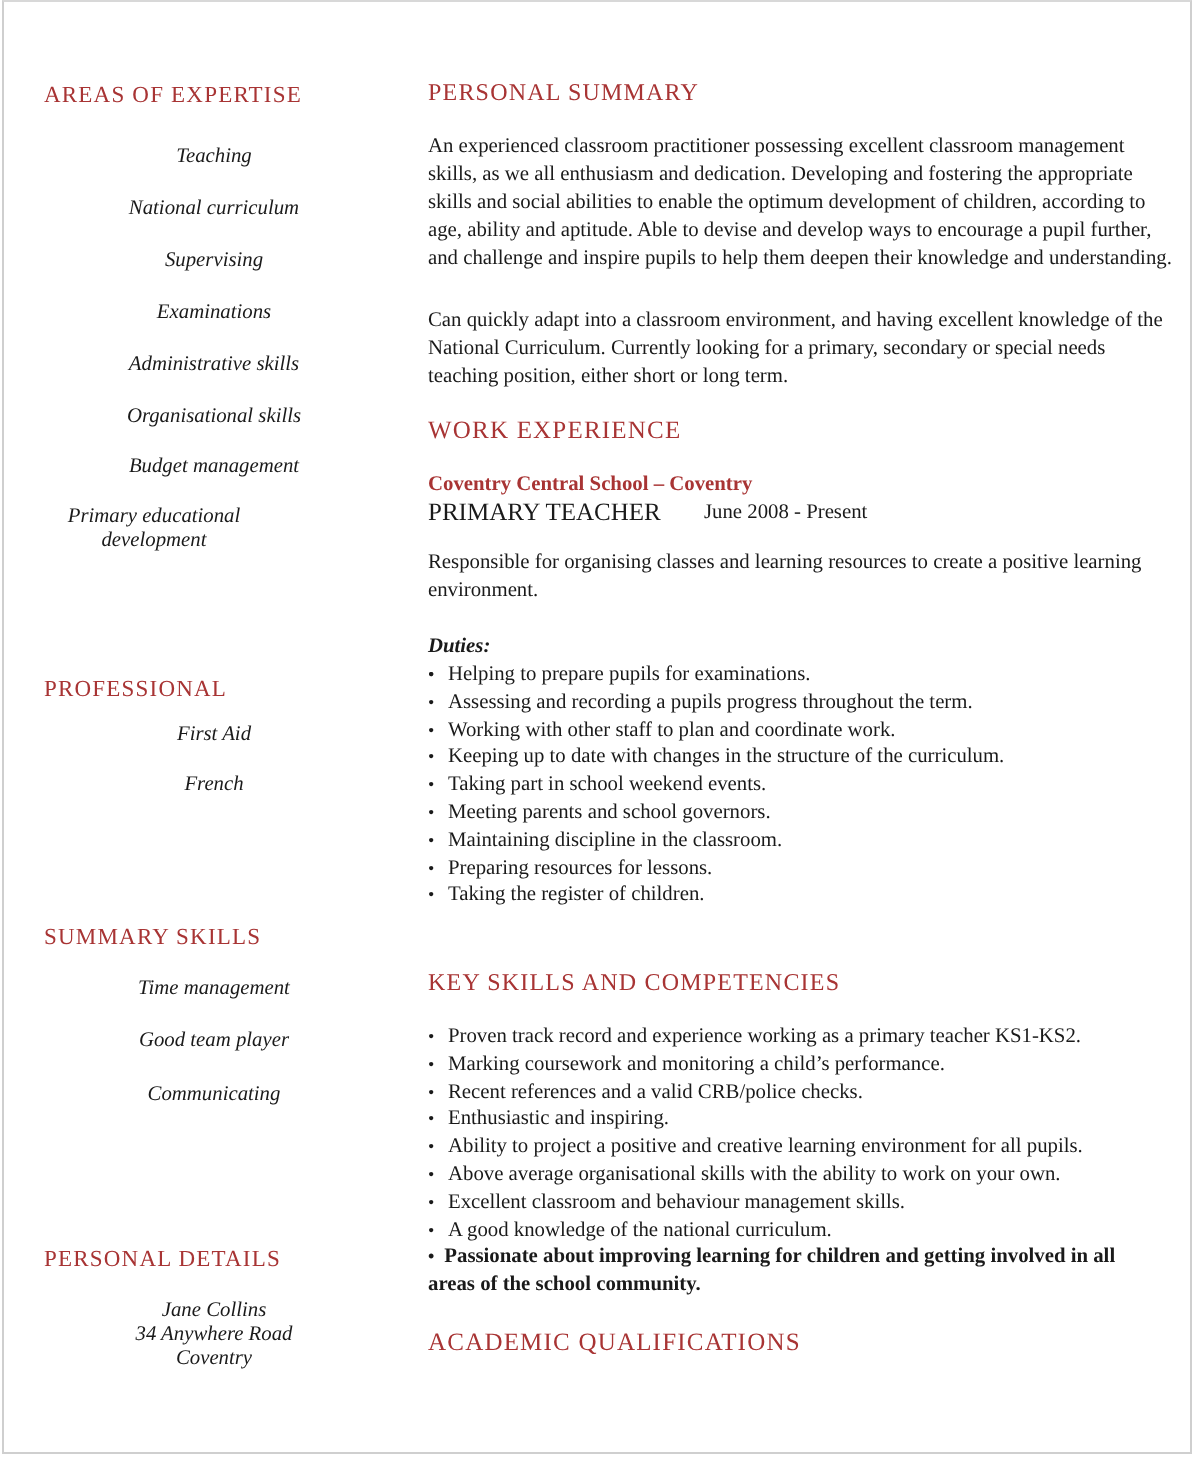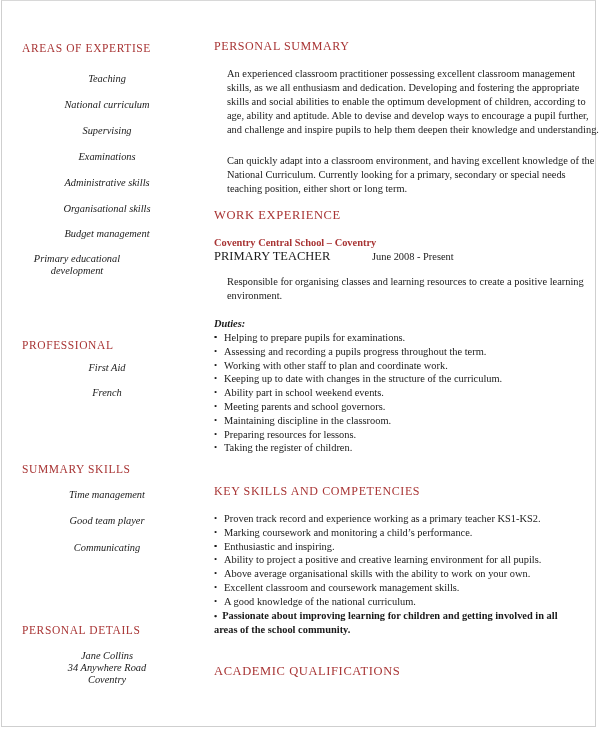--- a/index.html
+++ b/index.html
@@ -6,24 +6,24 @@
   body { width: 600px; height: 730px; position: relative; overflow: hidden;
          font-family: "Liberation Serif", "DejaVu Serif", serif; color: #1a1a1a; }
   .frame { position: absolute; left: 1px; top: 0; width: 595px; height: 727px;
            border: 1px solid #cfcfcf; border-top-color: #d8d8d8; box-sizing: border-box; }
   .heading { color: #a83434; font-size: 11.5px; letter-spacing: 0.6px; text-transform: none; }
   .left { position: absolute; left: 22px; top: 0; width: 170px; }
   .left .heading { position: absolute; left: 0; white-space: nowrap; }
   .left .item { position: absolute; left: 0; font-style: italic; font-size: 10.4px; line-height: 12px; width: 170px; text-align: center; }
   .right { position: absolute; left: 214px; top: 0; width: 380px; }
   .right .heading { position: absolute; left: 0; white-space: nowrap; font-size: 12px; }
-  .para { position: absolute; left: 13px; width: 372px; font-size: 10.4px; line-height: 14px; }
+  .para { position: absolute; left: 0; width: 372px; font-size: 10.4px; line-height: 14px; }
   .employer { position: absolute; left: 0; color: #a83434; font-weight: bold; font-size: 10.4px; }
   .jobtitle { position: absolute; left: 0; font-size: 12.5px; white-space: nowrap; }
-  .jobdate { position: absolute; left: 138px; font-size: 10.4px; white-space: nowrap; margin-left: 20px; }
+  .jobdate { position: absolute; left: 138px; font-size: 10.4px; white-space: nowrap; }
   .duties-label { position: absolute; left: 0; font-style: italic; font-weight: bold; font-size: 10.4px; }
   ul.bullets { position: absolute; left: 0; margin: 0; padding: 0; list-style: none; width: 380px; }
   ul.bullets li { position: relative; padding-left: 10px; font-size: 10.4px; line-height: 13.8px; white-space: nowrap; }
   ul.bullets li .dot { position: absolute; left: 0; top: 0; font-size: 9px; }
   ul.bullets li.wrap { white-space: normal; padding-left: 0; text-indent: 0; font-weight: bold; }
   ul.bullets li.wrap .dot { position: static; margin-right: 5px; }
 </style>
 </head>
 <body>
 
@@ -65,34 +65,34 @@
   <div class="jobtitle" style="top:249px">PRIMARY TEACHER</div>
   <div class="jobdate" style="top:251px">June 2008 - Present</div>
   <div class="para" style="top:275px">Responsible for organising classes and learning resources to create a positive learning environment.</div>
   <div class="duties-label" style="top:318px">Duties:</div>
   <ul class="bullets" style="top:331px">
     <li><span class="dot">•</span></li>
     <li><span class="dot">•</span><span>Helping to prepare pupils for examinations.</span></li>
     <li><span class="dot">•</span><span>Assessing and recording a pupils progress throughout the term.</span></li>
     <li><span class="dot">•</span><span>Working with other staff to plan and coordinate work.</span></li>
     <li><span class="dot">•</span><span>Keeping up to date with changes in the structure of the curriculum.</span></li>
-    <li><span class="dot">•</span><span>Ability part in school weekend events.</span></li>
+    <li><span class="dot">•</span><span>Taking part in school weekend events.</span></li>
     <li><span class="dot">•</span><span>Meeting parents and school governors.</span></li>
     <li><span class="dot">•</span><span>Maintaining discipline in the classroom.</span></li>
     <li><span class="dot">•</span><span>Preparing resources for lessons.</span></li>
     <li><span class="dot">•</span><span>Taking the register of children.</span></li>
   </ul>
 
   <div class="heading" style="top:484px">KEY SKILLS AND COMPETENCIES</div>
   <ul class="bullets" style="top:512px">
     <li><span class="dot">•</span><span>Proven track record and experience working as a primary teacher KS1-KS2.</span></li>
     <li><span class="dot">•</span><span>Marking coursework and monitoring a child’s performance.</span></li>
-    <li><span class="dot">•</span></li>
+    <li><span class="dot">•</span><span>Recent references and a valid CRB/police checks.</span></li>
     <li><span class="dot">•</span><span>Enthusiastic and inspiring.</span></li>
     <li><span class="dot">•</span><span>Ability to project a positive and creative learning environment for all pupils.</span></li>
     <li><span class="dot">•</span><span>Above average organisational skills with the ability to work on your own.</span></li>
-    <li><span class="dot">•</span><span>Excellent classroom and coursework management skills.</span></li>
+    <li><span class="dot">•</span><span>Excellent classroom and behaviour management skills.</span></li>
     <li><span class="dot">•</span><span>A good knowledge of the national curriculum.</span></li>
     <li class="wrap" style="width:352px"><span class="dot">•</span><span>Passionate about improving learning for children and getting involved in all areas of the school community.</span></li>
   </ul>
 
   <div class="heading" style="top:664px; font-size:12.5px">ACADEMIC QUALIFICATIONS</div>
 </div>
 
 </body></html>

